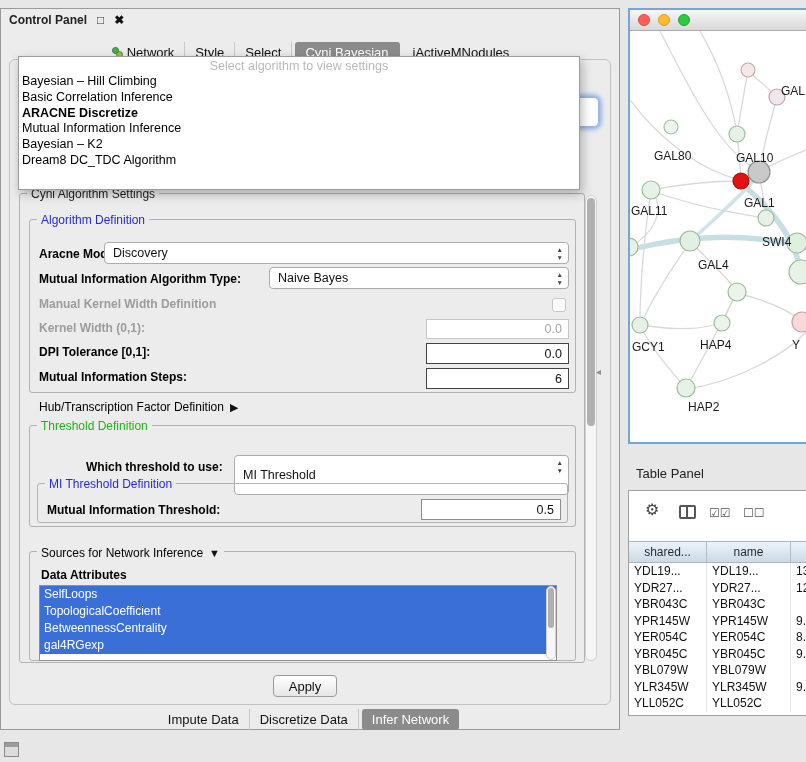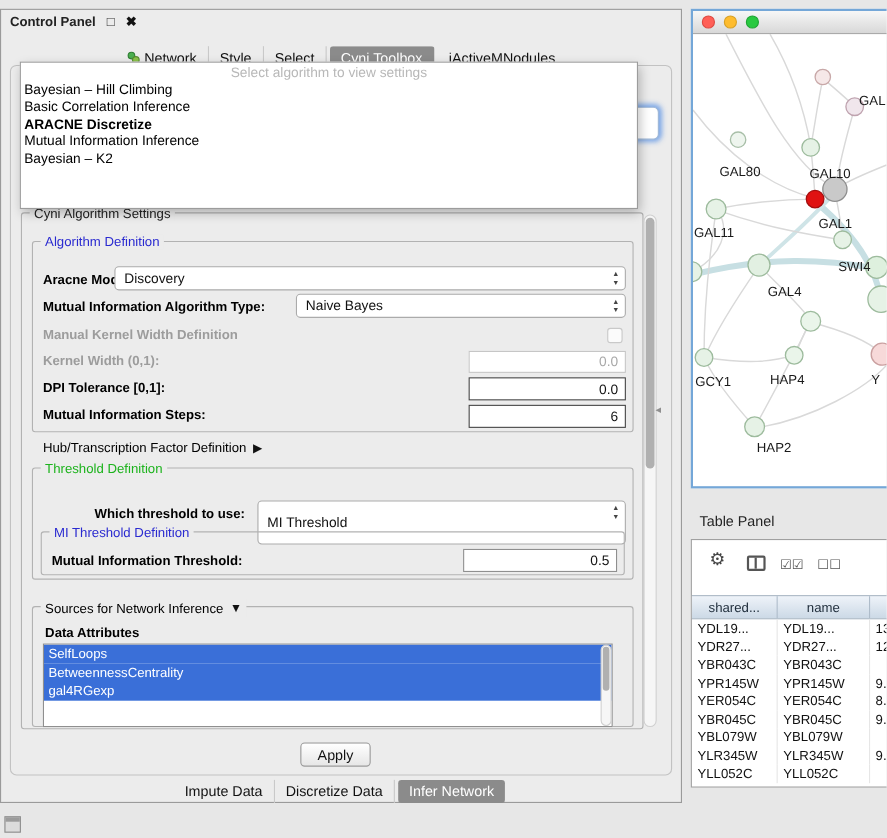--- a/index.html
+++ b/index.html
@@ -119,21 +119,21 @@
           <span class="net-icon"></span>
           <span>Network</span>
         </div>
         <div class="tab">
           <span>Style</span>
         </div>
         <div class="tab">
           <span>Select</span>
         </div>
         <div class="tab active">
-          <span>Cyni Toolbox</span>
+          <span>Cyni Bayesian</span>
         </div>
         <div class="tab">
           <span>jActiveMNodules</span>
         </div>
       </div>
 
     <div class="inner-panel" style="left:8px;top:50px;width:602px;height:646px"></div>
 
     <div class="combo-fragment" style="left:558px;top:88px;width:40px;height:30px"></div>
     <div class="clipped-text" style="left:22px;top:160px">g</div>
@@ -202,20 +202,21 @@
 
     <div class="group" style="left:28px;top:542px;width:547px;height:110px"></div>
     <div class="src-row" style="left:36px;top:536px;height:16px">
       <span>Sources for Network Inference</span>
       <span class="tri">▼</span>
     </div>
     <div class="lbl" style="left:40px;top:559px">Data Attributes</div>
 
     <div class="attr-list" style="left:38px;top:576px;width:518px;height:76px">
         <div class="attr-item">SelfLoops</div>
+        <div class="attr-item">TopologicalCoefficient</div>
         <div class="attr-item">BetweennessCentrality</div>
         <div class="attr-item">gal4RGexp</div>
       </div>
     <div class="vscroll" style="left:545px;top:577px;width:10px;height:74px">
       <div class="vthumb" style="top:1px;height:40px"></div>
     </div>
 
     <div class="apply-btn" style="left:272px;top:666px;width:64px;height:22px">Apply</div>
 
     <div class="tabbar" style="left:0;top:698px;width:618px;height:24px">
@@ -226,20 +227,21 @@
   </div>
 
   <div id="algo-popup" style="left:18px;top:56px;width:562px;height:134px">
     <div class="popup-header">Select algorithm to view settings</div>
     <div>
         <div class="popup-item">Bayesian – Hill Climbing</div>
         <div class="popup-item">Basic Correlation Inference</div>
         <div class="popup-item bold">ARACNE Discretize</div>
         <div class="popup-item">Mutual Information Inference</div>
         <div class="popup-item">Bayesian – K2</div>
+        <div class="popup-item">Dream8 DC_TDC Algorithm</div>
       </div>
   </div>
 
   <div class="mac-window" style="left:628px;top:8px;width:182px;height:436px">
     <div class="mac-titlebar">
       <span class="light red"></span>
       <span class="light yellow"></span>
       <span class="light green"></span>
     </div>
     <svg id="net-svg" width="178" height="411" viewBox="630 31 178 411">

